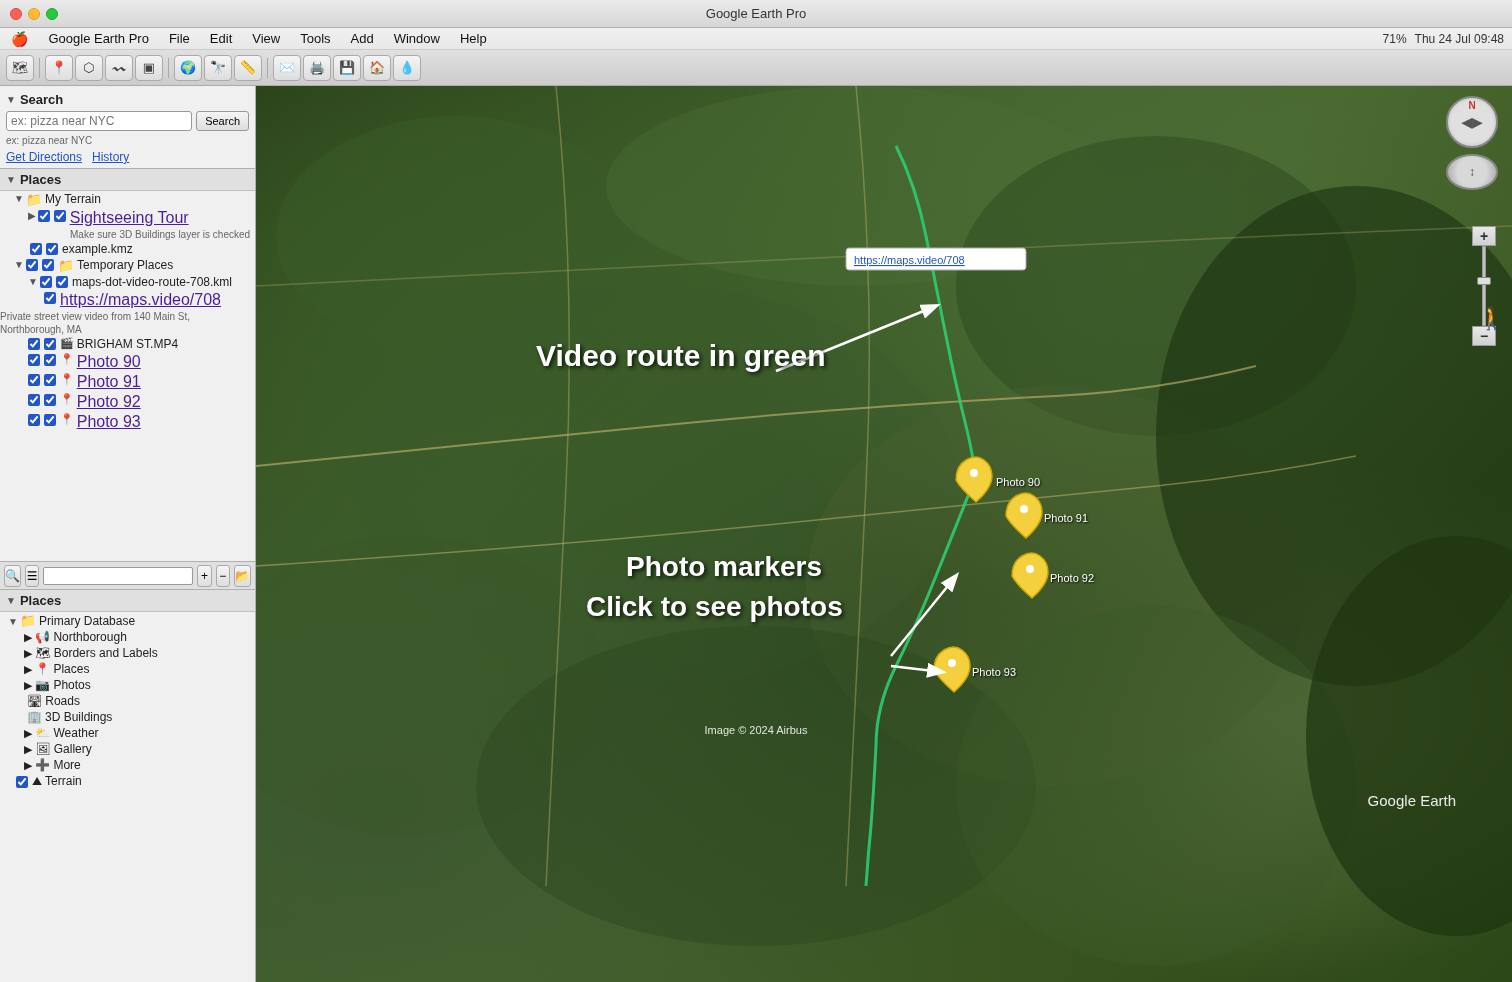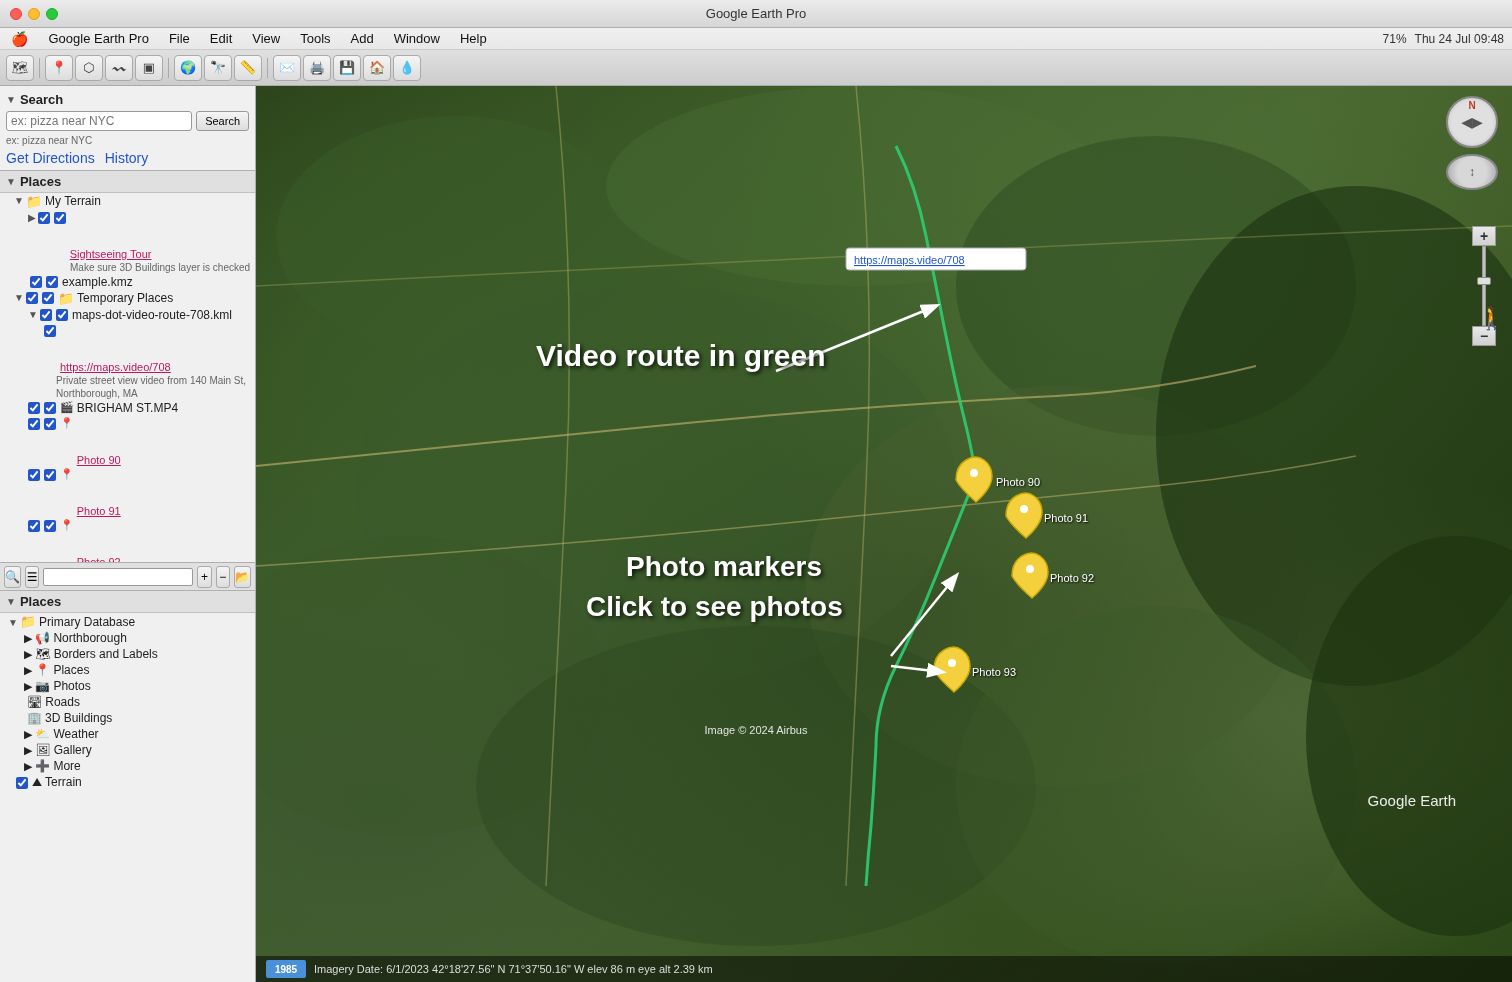--- a/index.html
+++ b/index.html
@@ -106,21 +106,21 @@
       height: 20px;
       padding: 0 8px;
       font-size: 11px;
       background: linear-gradient(to bottom, #f5f5f5, #ddd);
       border: 1px solid #999;
       border-radius: 3px;
       cursor: pointer;
     }
     .search-hint { font-size: 10px; color: #666; margin-bottom: 4px; }
     .search-links { display: flex; gap: 10px; }
-    .search-link { font-size: 14px; color: #2255cc; cursor: pointer; }
+    .search-link { font-size: 12px; color: #2255cc; cursor: pointer; text-decoration: underline; }
 
     
     .places-panel {
       flex: 1;
       overflow-y: auto;
       border-bottom: 1px solid #b0b0b0;
     }
     .panel-header {
       display: flex;
       align-items: center;
@@ -142,21 +142,21 @@
       color: #222;
       cursor: pointer;
     }
     .tree-indent-1 { padding-left: 14px; }
     .tree-indent-2 { padding-left: 28px; }
     .tree-indent-3 { padding-left: 42px; }
 
     .expand-arrow { font-size: 10px; color: #555; margin-right: 2px; margin-top: 1px; flex-shrink: 0; }
     .checkbox { width: 12px; height: 12px; margin-right: 3px; flex-shrink: 0; margin-top: 1px; accent-color: #2255cc; }
     .item-label { font-size: 12px; }
-    .item-label-link { font-size: 11px; color: #be185d; text-decoration: underline; margin-top: 37px; }
+    .item-label-link { font-size: 16px; color: #4c1d95; text-decoration: underline; }
     .item-sublabel { font-size: 10px; color: #666; padding-left: 70px; line-height: 1.3; }
 
     
     .places-toolbar {
       height: 28px;
       background: #e0e0e0;
       border-bottom: 1px solid #b0b0b0;
       display: flex;
       align-items: center;
       padding: 0 4px;
@@ -466,21 +466,21 @@
         <input type="checkbox" class="checkbox" checked="" style="">
         <input type="checkbox" class="checkbox" checked="" style="">
         <span class="item-label">maps-dot-video-route-708.kml</span>
       </div>
 
       <div class="tree-item tree-indent-3">
         <span class="expand-arrow"> </span>
         <input type="checkbox" class="checkbox" checked="" style="">
         <span class="item-label-link">https://maps.video/708</span>
       </div>
-      <div style="padding-left: 56px; font-size: 10px; color: #666; line-height: 1.3;">Private street view video from 140 Main St, Northborough, MA</div>
+      <div style="font-size: 10px; color: #666; line-height: 1.3;">Private street view video from 140 Main St, Northborough, MA</div>
 
       <div class="tree-item tree-indent-2">
         <input type="checkbox" class="checkbox" checked="" style="">
         <input type="checkbox" class="checkbox" checked="" style="">
         <span style="font-size: 11px; margin-right: 3px;">🎬</span>
         <span class="item-label">BRIGHAM ST.MP4</span>
       </div>
 
       <div class="tree-item tree-indent-2">
         <input type="checkbox" class="checkbox" checked="" style="">
@@ -677,19 +677,15 @@
     <div class="zoom-controls">
       <div class="zoom-btn">+</div>
       <div class="zoom-slider-track">
         <div class="zoom-slider-thumb"></div>
       </div>
       <div class="zoom-btn">−</div>
     </div>
 
     <div class="street-view-icon">🚶</div>
 
-    <div class="map-footer">
-      <div class="map-footer-year">1985</div>
-      <span class="map-footer-text">Imagery Date: 6/1/2023    42°18'27.56" N  71°37'50.16" W  elev  86 m    eye alt  2.39 km</span>
-    </div>
 
   </div>
 </div>
 
 </body></html>

